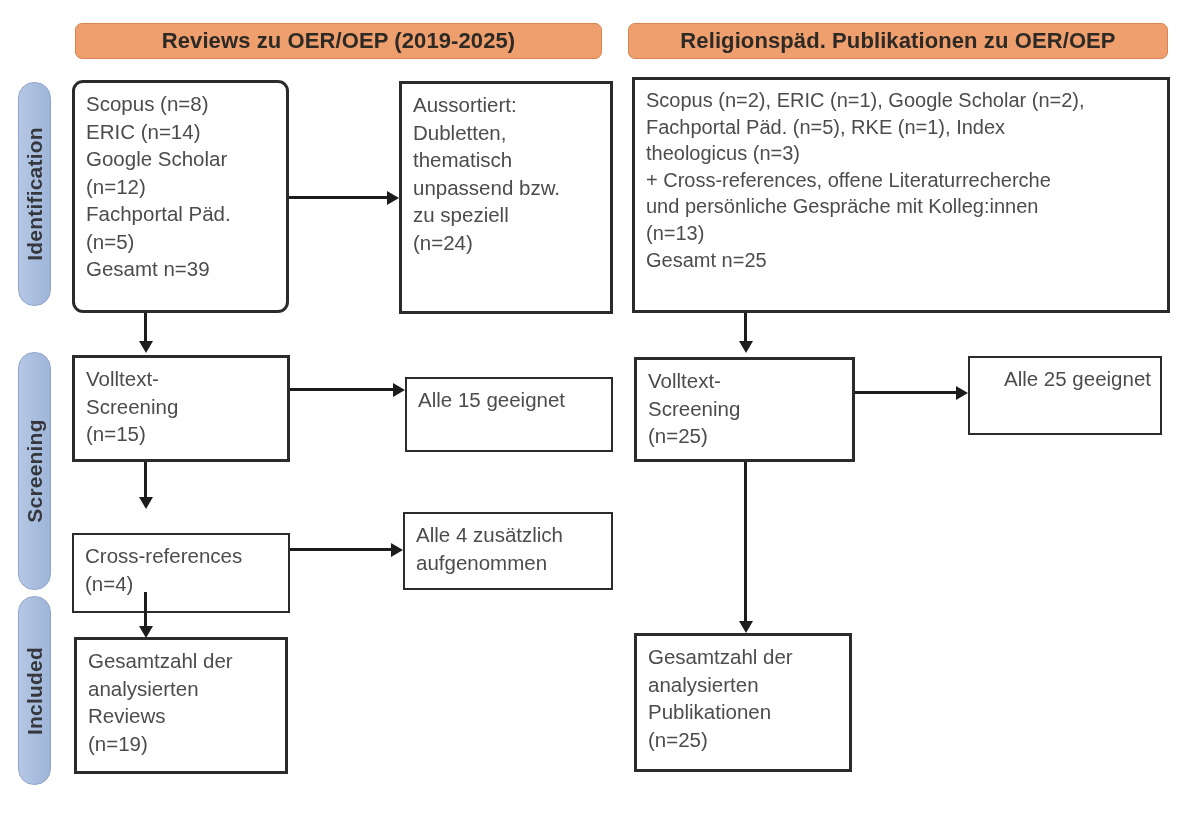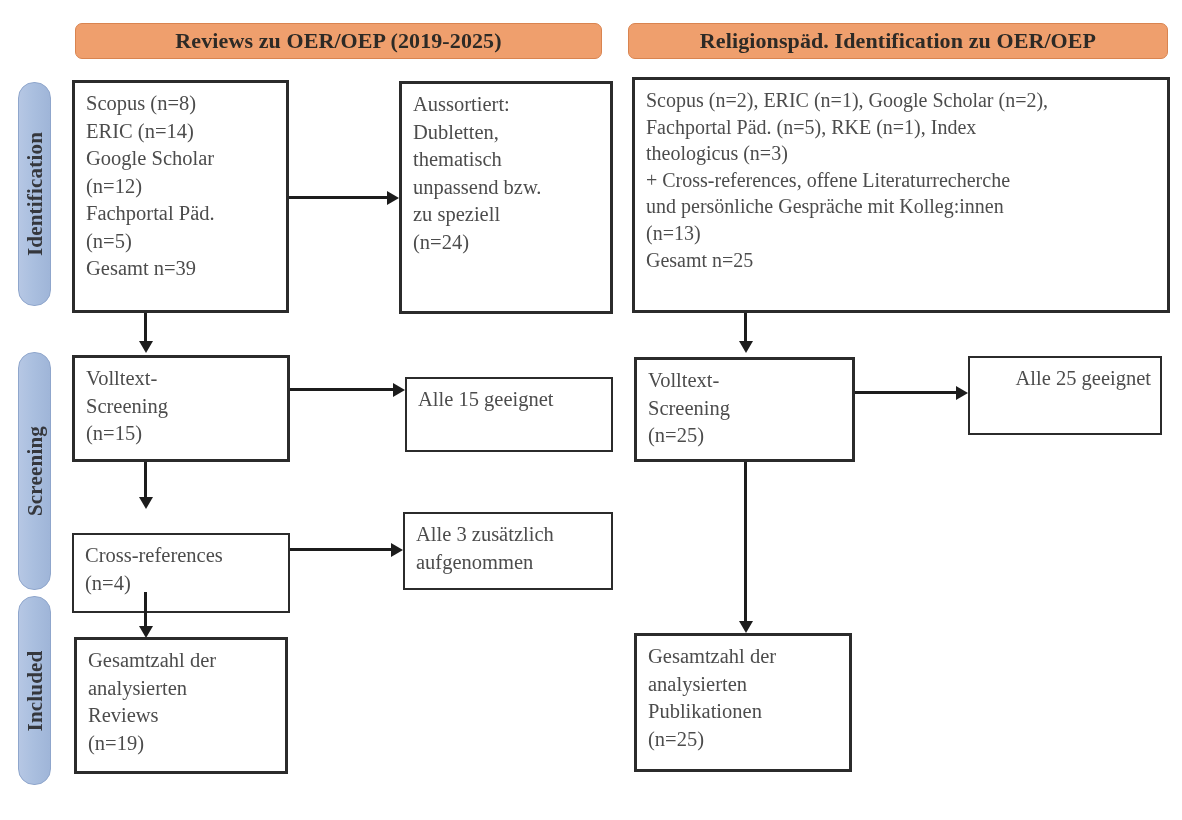--- a/index.html
+++ b/index.html
@@ -5,21 +5,21 @@
   html, body {
     margin: 0;
     padding: 0;
     background: #ffffff;
   }
   #page {
     position: relative;
     width: 1182px;
     height: 820px;
     background: #ffffff;
-    font-family: Liberation Serif, serif;
+    font-family: Liberation Sans, sans-serif;
     overflow: hidden;
   }
 
   
   .phase-header {
     position: absolute;
     background: #ef9f6d;
     border: 1px solid #d98450;
     border-radius: 7px;
     color: #2d2a26;
@@ -102,36 +102,36 @@
 </head>
 <body>
 
 <div id="page">
 
   <div class="phase-header" style="left:75px; top:23px; width:527px; height:36px;">
     <span>Reviews zu OER/OEP (2019-2025)</span>
   </div>
 
   <div class="phase-header" style="left:628px; top:23px; width:540px; height:36px;">
-    <span>Religionspäd. Identification zu OER/OEP</span>
+    <span>Religionspäd. Publikationen zu OER/OEP</span>
   </div>
 
   <div class="stage-label" style="left:18px; top:82px; width:33px; height:224px;">
     <span class="stage-text">Identification</span>
   </div>
 
   <div class="stage-label" style="left:18px; top:352px; width:33px; height:238px;">
     <span class="stage-text">Screening</span>
   </div>
 
   <div class="stage-label" style="left:18px; top:596px; width:33px; height:189px;">
     <span class="stage-text">Included</span>
   </div>
 
-  <div class="flow-box" style="left:72px; top:80px; width:217px; height:233px;">Scopus (n=8)
+  <div class="flow-box" style="left:72px; top:80px; width:217px; height:233px;border-radius:11px;">Scopus (n=8)
 ERIC (n=14)
 Google Scholar
 (n=12)
 Fachportal Päd.
 (n=5)
 Gesamt n=39</div>
 
   <div class="flow-box" style="left:399px; top:81px; width:214px; height:233px;">Aussortiert:
 Dubletten,
 thematisch
@@ -153,21 +153,21 @@
 
   <div class="conn conn-h" style="left:290px; top:388px; width:106px;"></div>
   <div class="arrow-right" style="left:393px; top:383px;"></div>
 
   <div class="conn conn-v" style="left:144px; top:462px; width:3px; height:38px;"></div>
   <div class="arrow-down" style="left:139px; top:497px;"></div>
 
   <div class="flow-box thin" style="left:72px; top:512px; width:218px; height:80px;margin-top:21px;">Cross-references
 (n=4)</div>
 
-  <div class="flow-box thin" style="left:403px; top:512px; width:210px; height:78px;">Alle 3 zusätzlich
+  <div class="flow-box thin" style="left:403px; top:512px; width:210px; height:78px;">Alle 4 zusätzlich
 aufgenommen</div>
 
   <div class="conn conn-h" style="left:290px; top:548px; width:104px;"></div>
   <div class="arrow-right" style="left:391px; top:543px;"></div>
 
   <div class="conn conn-v" style="left:144px; top:592px; width:3px; height:38px;"></div>
   <div class="arrow-down" style="left:139px; top:626px;"></div>
 
   <div class="flow-box" style="left:74px; top:637px; width:214px; height:137px;">Gesamtzahl der
 analysierten

